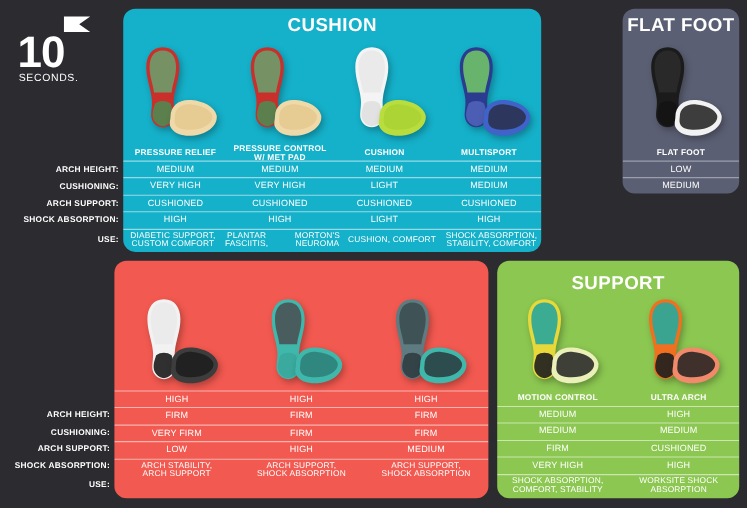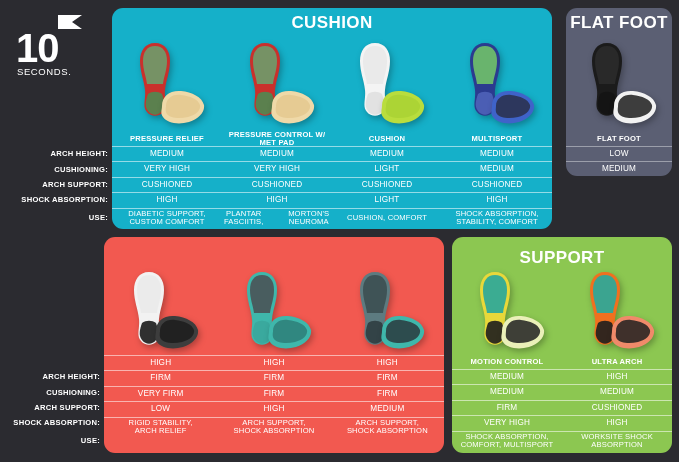--- a/index.html
+++ b/index.html
@@ -98,21 +98,21 @@
     </div>
 
   <div class="rowlabels" id="labels-bottom" style="left: 0px; width: 100px; top: 355px;">
       <div class="rl" style="height: 15.4px; margin-top: 14px;">ARCH HEIGHT:</div>
       <div class="rl" style="height: 15.4px; margin-top: 0px;">CUSHIONING:</div>
       <div class="rl" style="height: 15.4px; margin-top: 0px;">ARCH SUPPORT:</div>
       <div class="rl" style="height: 15.4px; margin-top: 0px;">SHOCK ABSORPTION:</div>
       <div class="rl" style="height: 20px; margin-top: 0px;">USE:</div>
     </div>
 
-  <div class="panel cyan" id="panel-cushion" style="left: 112px; top: 8px; width: 440px; height: 221px; text-decoration: underline;">
+  <div class="panel cyan" id="panel-cushion" style="left: 112px; top: 8px; width: 380px; height: 221px; text-decoration: underline;">
       <div class="panel-title sz-lg" style="position: absolute; left: 0px; right: 0px; top: 6px;">CUSHION</div>
       <div class="prodrow" style="left: 0px; right: 0px; top: 30px; height: 92px;">
         <div class="prodcell" style="flex: 1 1 0%;">
           <div style="position: relative; width: 78px; height: 92px;">
             <span class="insole" style="left:10px;top:4px;">
               <svg width="34" height="76" viewBox="0 0 34 76">
     <path d="M17 1 C27 1 32 9 32 19 C32 30 28 38 27 48 C26 58 30 64 25 70
              C21 75 13 75 9 70 C4 64 8 58 7 48 C6 38 2 30 2 19 C2 9 7 1 17 1 Z" fill="#c9302c"></path>
     <path d="M17 4 C25 4 29 10 29 19 C29 28 26 34 25 42 L9 42
              C8 34 5 28 5 19 C5 10 9 4 17 4 Z" fill="#6f9b6a" opacity="0.92"></path>
@@ -381,22 +381,22 @@
           <div class="cell" style="flex: 1 1 0%;">FIRM</div>
           <div class="cell" style="flex: 1 1 0%;">FIRM</div>
         </div>
         <div class="row" style="height: 15.4px;">
           <div class="cell" style="flex: 1 1 0%;">LOW</div>
           <div class="cell" style="flex: 1 1 0%;">HIGH</div>
           <div class="cell" style="flex: 1 1 0%;">MEDIUM</div>
         </div>
         <div class="row use" style="height: 20px;">
           <div class="cell" style="flex: 1 1 0%; flex-direction: column;">
-            <span>RIGID STABILITY,</span>
-            <span>ARCH RELIEF</span>
+            <span>ARCH STABILITY,</span>
+            <span>ARCH SUPPORT</span>
           </div>
           <div class="cell" style="flex: 1 1 0%; flex-direction: column;">
             <span>ARCH SUPPORT,</span>
             <span>SHOCK ABSORPTION</span>
           </div>
           <div class="cell" style="flex: 1 1 0%; flex-direction: column;">
             <span>ARCH SUPPORT,</span>
             <span>SHOCK ABSORPTION</span>
           </div>
         </div>
@@ -467,21 +467,21 @@
           <div class="cell" style="flex: 1 1 0%;">FIRM</div>
           <div class="cell" style="flex: 1 1 0%;">CUSHIONED</div>
         </div>
         <div class="row" style="height: 15.4px;">
           <div class="cell" style="flex: 1 1 0%;">VERY HIGH</div>
           <div class="cell" style="flex: 1 1 0%;">HIGH</div>
         </div>
         <div class="row use" style="height: 20px;">
           <div class="cell" style="flex: 1 1 0%; flex-direction: column;">
             <span>SHOCK ABSORPTION,</span>
-            <span>COMFORT, MULTISPORT</span>
+            <span>COMFORT, STABILITY</span>
           </div>
           <div class="cell" style="flex: 1 1 0%; flex-direction: column;">
             <span>WORKSITE SHOCK</span>
             <span>ABSORPTION</span>
           </div>
         </div>
       </div>
     </div>
 
 </div>

